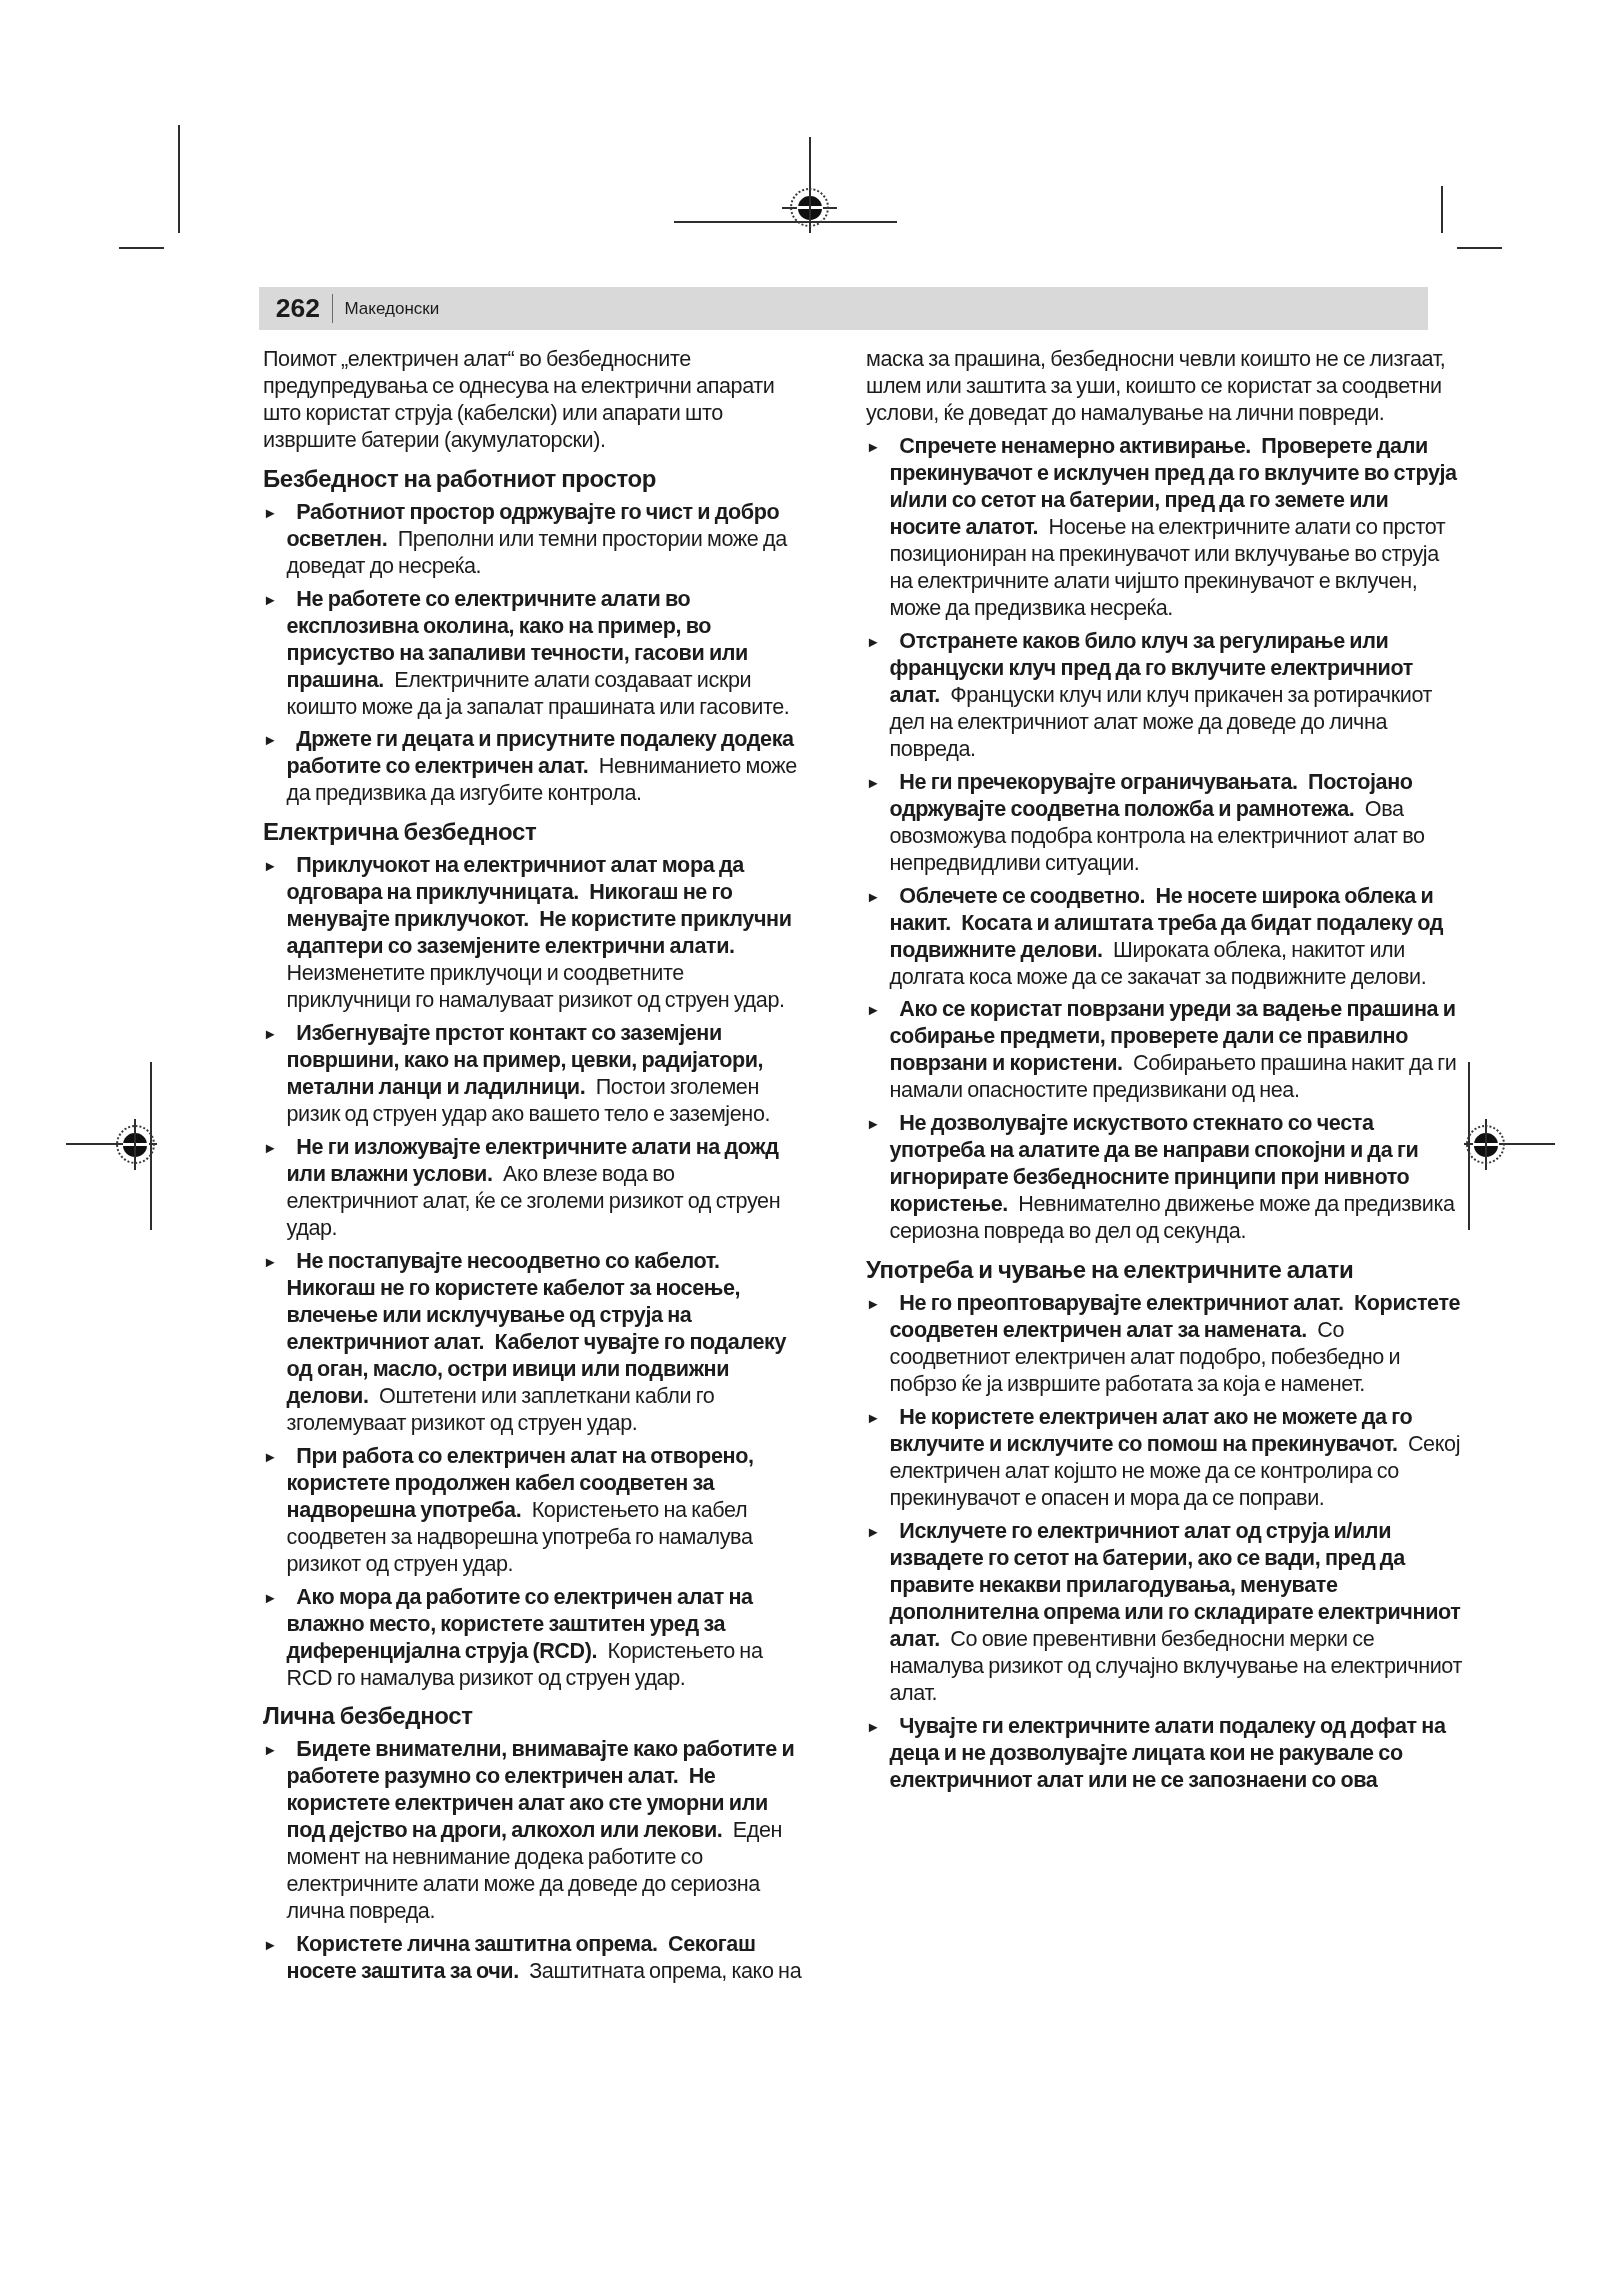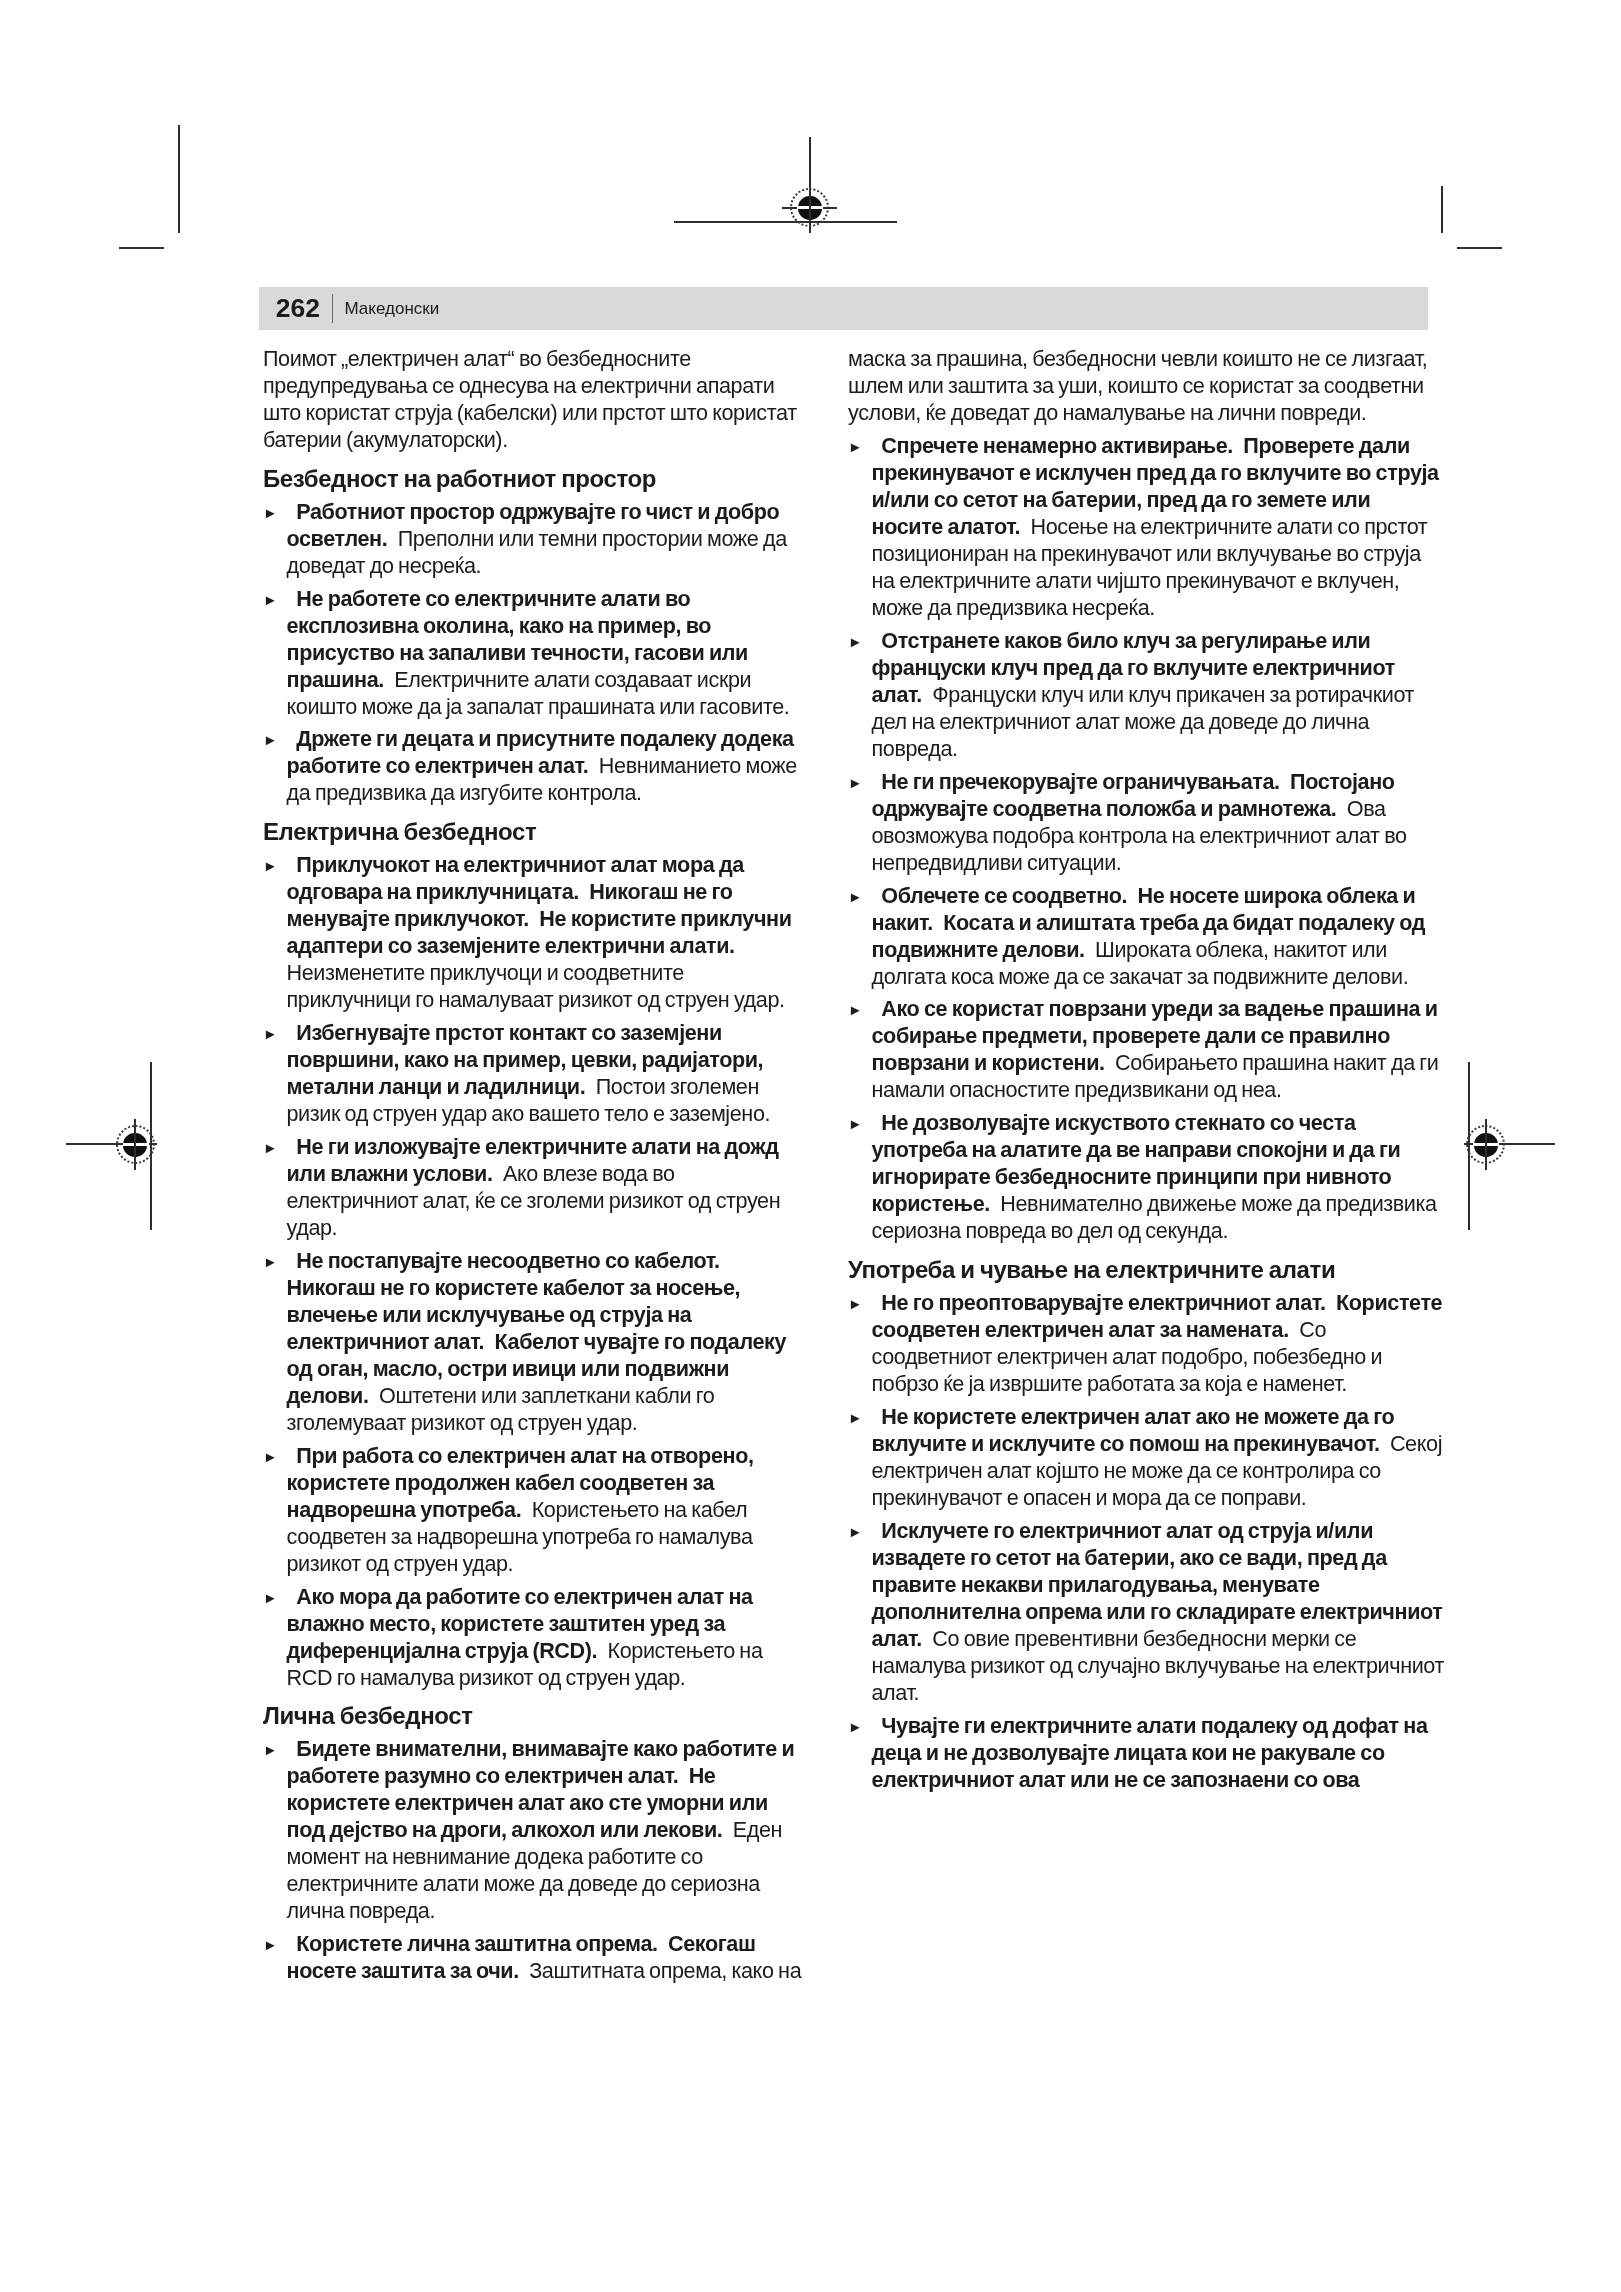--- a/index.html
+++ b/index.html
@@ -20,21 +20,21 @@
               background:#d9d9d9;display:flex;align-items:center;
               padding-left:16.7px;box-sizing:border-box;}
   .hnum{font-weight:700;font-size:26.5px;}
   .hsep{display:inline-block;width:1px;height:29px;background:#6a6a6a;margin:0 11.8px;}
   .hlang{font-size:17px;}
 
   
   .col{position:absolute;top:345px;font-size:21.6px;line-height:27px;
        letter-spacing:-0.4px;word-spacing:-1px;}
   .col-left{left:263px;width:541px;}
-  .col-right{left:848px;width:596px;}
+  .col-right{left:866px;width:596px;}
   .para{margin:0 0 5.9px 0;}
   .heading{font-weight:700;font-size:24px;margin:11.8px 0 5.9px 0;}
   .bullet{position:relative;padding-left:23.5px;margin:0 0 5.9px 0;}
   .bullet .marker{position:absolute;left:0;top:2px;font-size:14.7px;}
   .bullet .content{text-indent:9.8px;}
   b{font-weight:700;margin-top:44px;}
 
   
   .footer-rule{position:absolute;left:259px;top:2001px;width:1169px;height:2px;background:#2a2a2a;}
   .footer{position:absolute;left:275px;top:2007px;font-size:22.5px;letter-spacing:-0.2px;text-align:center;}
@@ -91,21 +91,21 @@
     <div class="reg-outer" style="left:1466px;top:1125px"></div>
   </div>
 
   <div class="header-bar" style="background: rgb(217, 217, 217);">
     <span class="hnum">262</span>
     <span class="hsep"></span>
     <span class="hlang">Македонски</span>
   </div>
 
   <div class="col col-left">
-      <div class="para">Поимот „електричен алат“ во безбедносните предупредувања се однесува на електрични апарати што користат струја (кабелски) или прстот што користат батерии (акумулаторски).</div>
+      <div class="para">Поимот „електричен алат“ во безбедносните предупредувања се однесува на електрични апарати што користат струја (кабелски) или апарати што извршите батерии (акумулаторски).</div>
       <div class="heading">Безбедност на работниот простор</div>
       <div class="bullet">
         <span class="marker">►</span>
         <div class="content"><b>Работниот простор одржувајте го чист и добро осветлен.</b><span> Преполни или темни простории може да доведат до несреќа.</span></div>
       </div>
       <div class="bullet">
         <span class="marker">►</span>
         <div class="content"><b>Не работете со електричните алати во експлозивна околина, како на пример, во присуство на запаливи течности, гасови или прашина.</b><span> Електричните алати создаваат искри коишто може да ја запалат прашината или гасовите.</span></div>
       </div>
       <div class="bullet">

